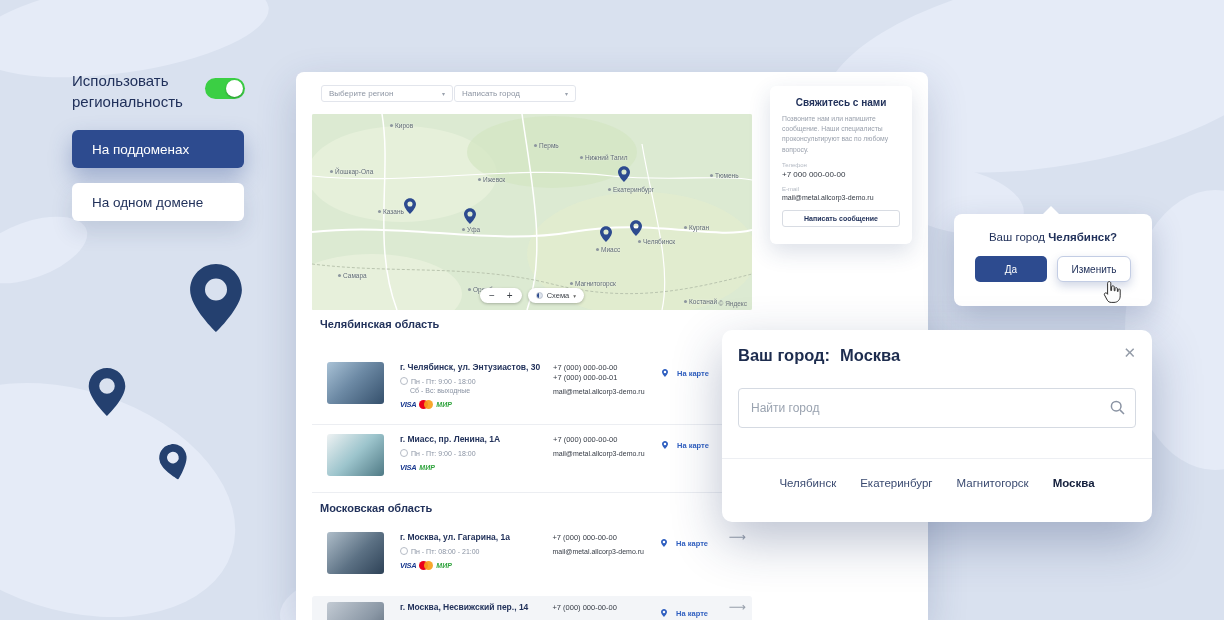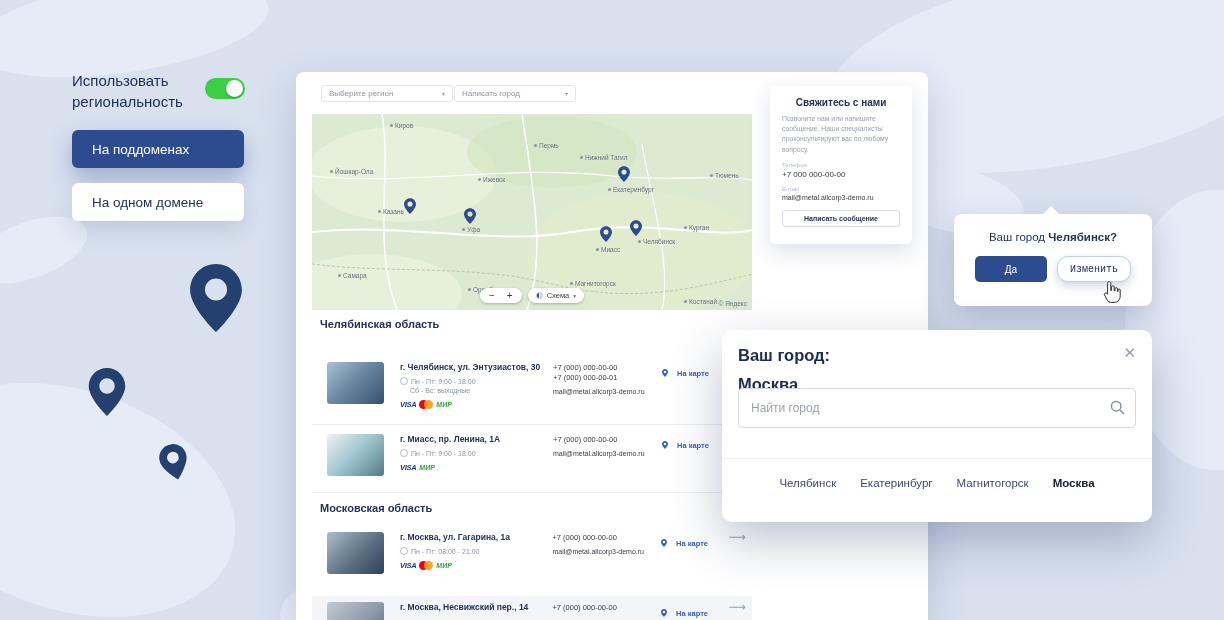--- a/index.html
+++ b/index.html
@@ -88,28 +88,28 @@
   .maplink{display:inline-flex;align-items:center;gap:9px;font-size:7.5px;color:#2f5fc0;font-weight:600;cursor:pointer;}
   .row-arrow{margin-left:auto;margin-right:6px;font-size:12px;color:#98a0ac;cursor:pointer;line-height:10px;}
 
   
   .confirm{position:absolute;left:954px;top:214px;width:198px;height:92px;background:#fff;border-radius:8px;
            box-shadow:0 12px 30px rgba(40,60,110,.25);z-index:5;}
   .confirm::before{content:"";position:absolute;top:-8px;left:88px;border:9px solid transparent;border-top:0;border-bottom:9px solid #fff;}
   .confirm-q{margin-top:17px;text-align:center;font-size:11.5px;color:#22325b;}
   .confirm-actions{display:flex;justify-content:center;gap:10px;margin-top:13px;}
   .btn-yes{width:72px;height:26px;background:#2d4b8f;color:#fff;border:none;border-radius:5px;font-family:inherit;font-size:10px;cursor:pointer;}
-  .btn-change{width:74px;height:26px;background:#fff;color:#22325b;border:1px solid #c3cde4;border-radius:11px;
-              font-family:Liberation Mono, monospace;font-size:10px;box-shadow:0 4px 10px rgba(45,75,143,.22);cursor:pointer;}
+  .btn-change{width:74px;height:26px;background:#fff;color:#22325b;border:1px solid #c3cde4;border-radius:6px;
+              font-family:Liberation Sans, sans-serif;font-size:10px;box-shadow:0 4px 10px rgba(45,75,143,.22);cursor:pointer;}
   .cursor{position:absolute;left:1103px;top:280px;z-index:9;}
 
   
   .modal{position:absolute;left:722px;top:330px;width:430px;height:192px;background:#fff;border-radius:10px;
          box-shadow:0 18px 50px rgba(30,50,100,.30);z-index:6;}
-  .modal-title{position:absolute;left:16px;top:16px;display:flex;gap:10px;font-size:16.5px;font-weight:bold;color:#1d2c4e;flex-direction:column;}
+  .modal-title{position:absolute;left:16px;top:16px;display:flex;gap:10px;font-size:16.5px;font-weight:bold;color:#1d2c4e;}
   .modal-close{position:absolute;right:16px;top:14px;font-size:15px;color:#949ca8;cursor:pointer;}
   .city-search{position:absolute;left:16px;top:58px;width:398px;height:40px;box-sizing:border-box;
                border:1px solid #d5dae2;border-radius:4px;padding:0 38px 0 12px;font-size:12px;color:#333;
                font-family:inherit;outline:none;}
   .city-search::placeholder{color:#9aa3b0;}
   .search-icon{position:absolute;right:27px;top:70px;}
   .modal-div{position:absolute;left:0;top:128px;width:100%;height:1px;background:#edeff3;}
   .modal-cities{position:absolute;left:0;top:147px;width:100%;display:flex;justify-content:center;gap:24px;font-size:11.5px;}
   .modal-cities span{color:#3a4a70;cursor:pointer;}
   .modal-cities span.sel{color:#141f3c;font-weight:bold;}

